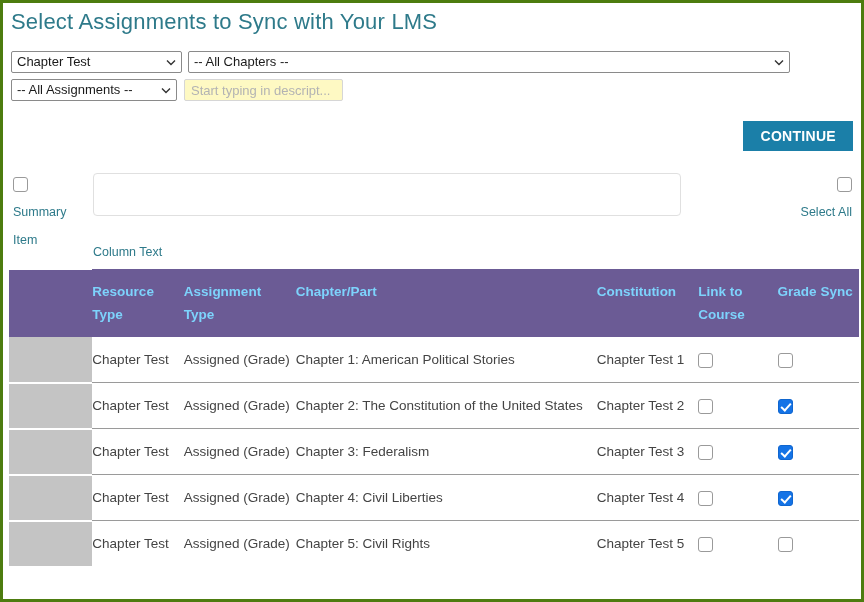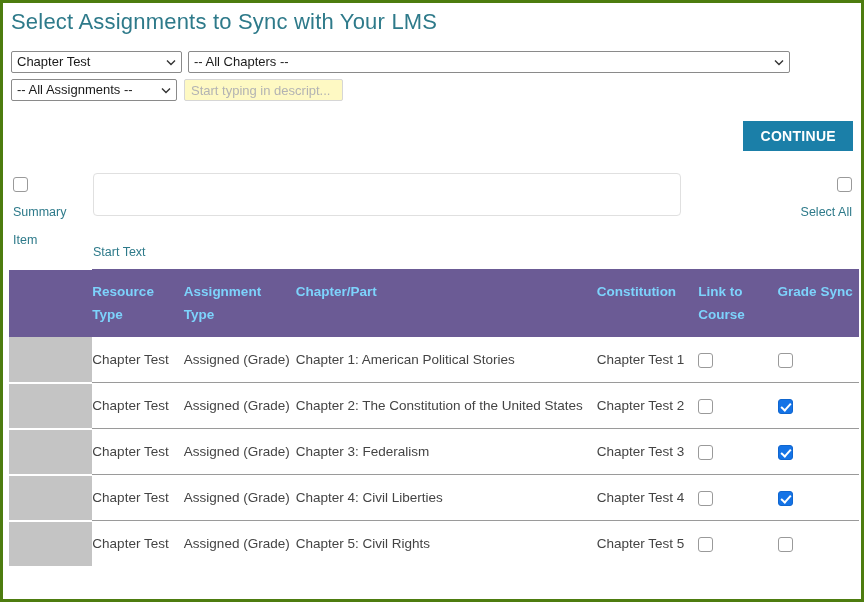--- a/index.html
+++ b/index.html
@@ -243,21 +243,21 @@
 
   <button id="continue-button">CONTINUE</button>
 
   <div id="summary-col">
     <div class="cbx"></div>
     <div class="teal-label">Summary</div>
     <div class="teal-label second">Item</div>
   </div>
 
   <textarea id="column-text-area" style=""></textarea>
-  <div id="column-text-label">Start Text</div>
+  <div id="column-text-label">Column Text</div>
 
   <div id="select-all-col">
     <div class="cbx"></div>
     <div class="teal-label">Select All</div>
   </div>
 
   <table id="assignments-table">
     <colgroup>
       <col class="col-spacer">
         <col class="col-res">

